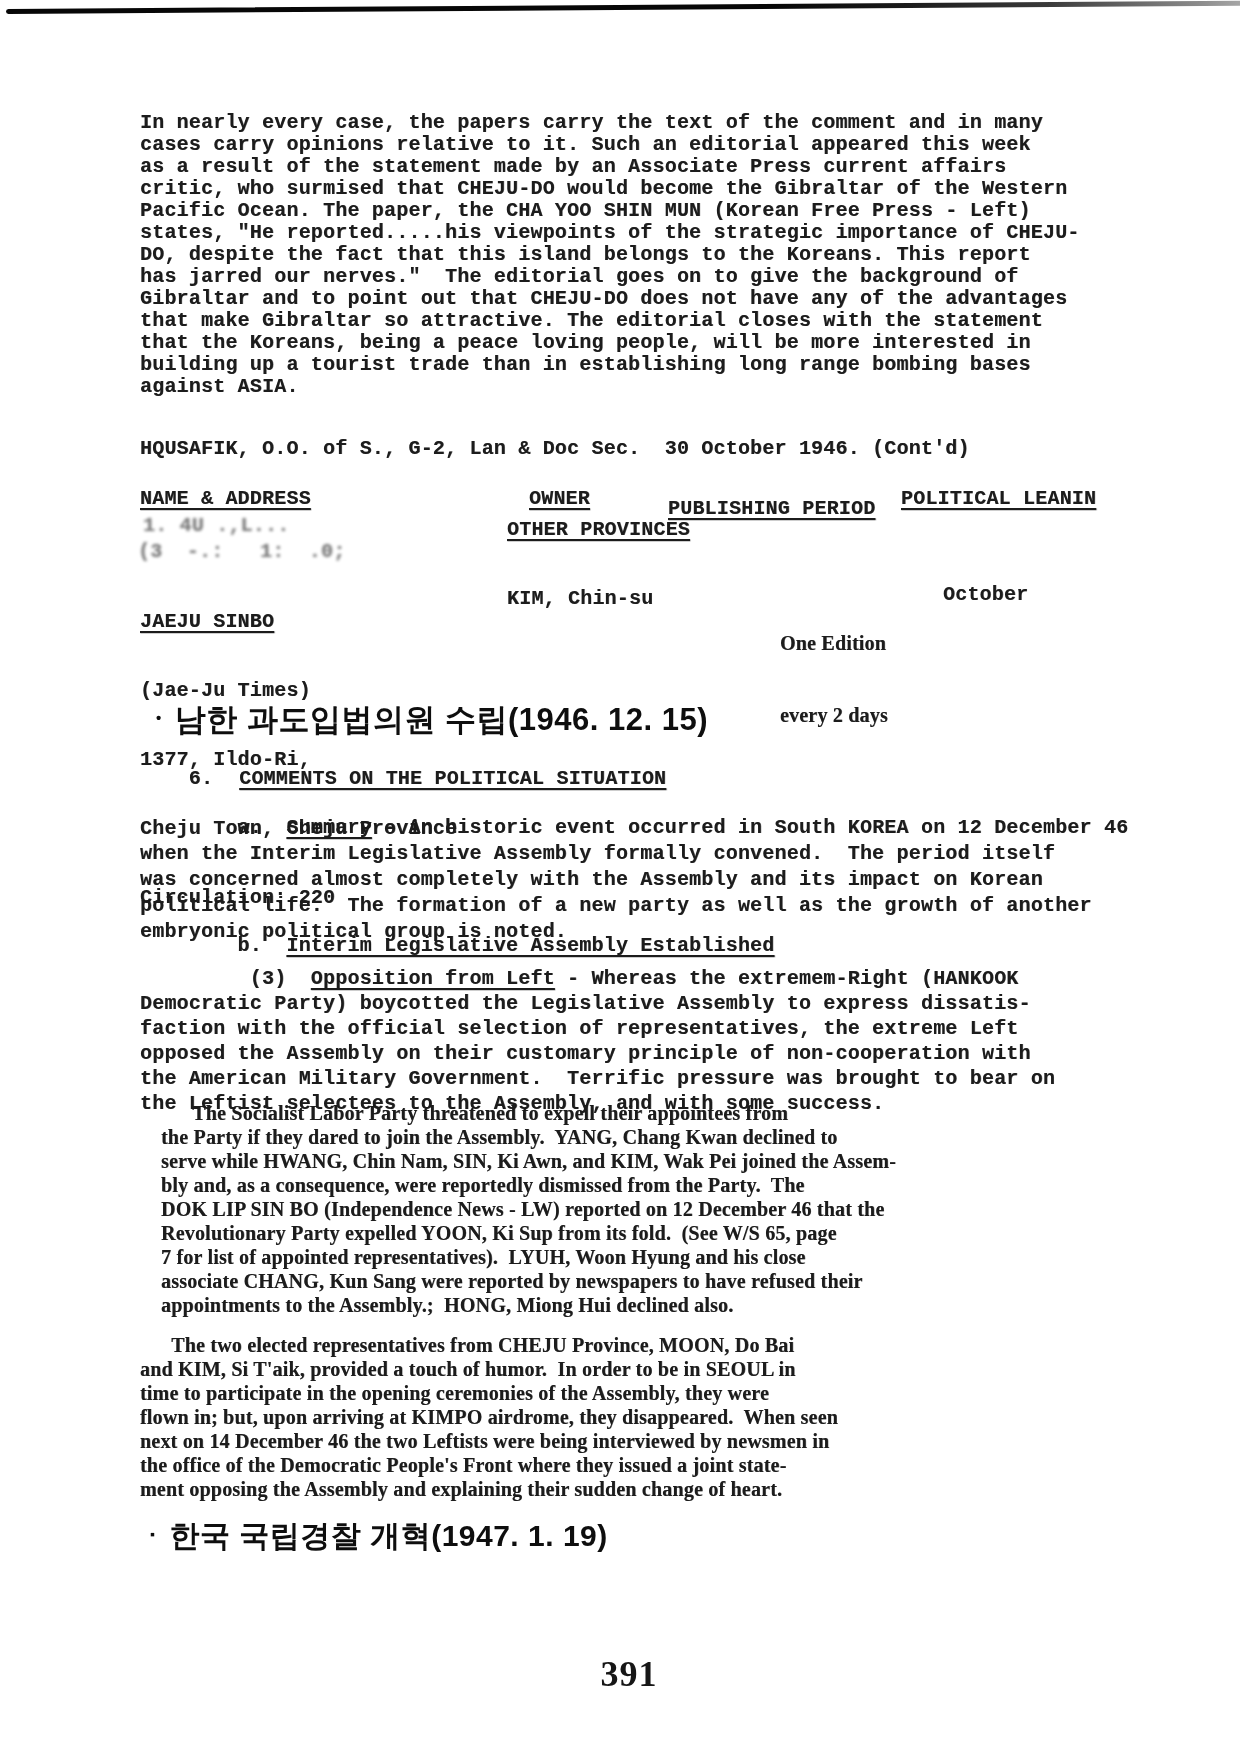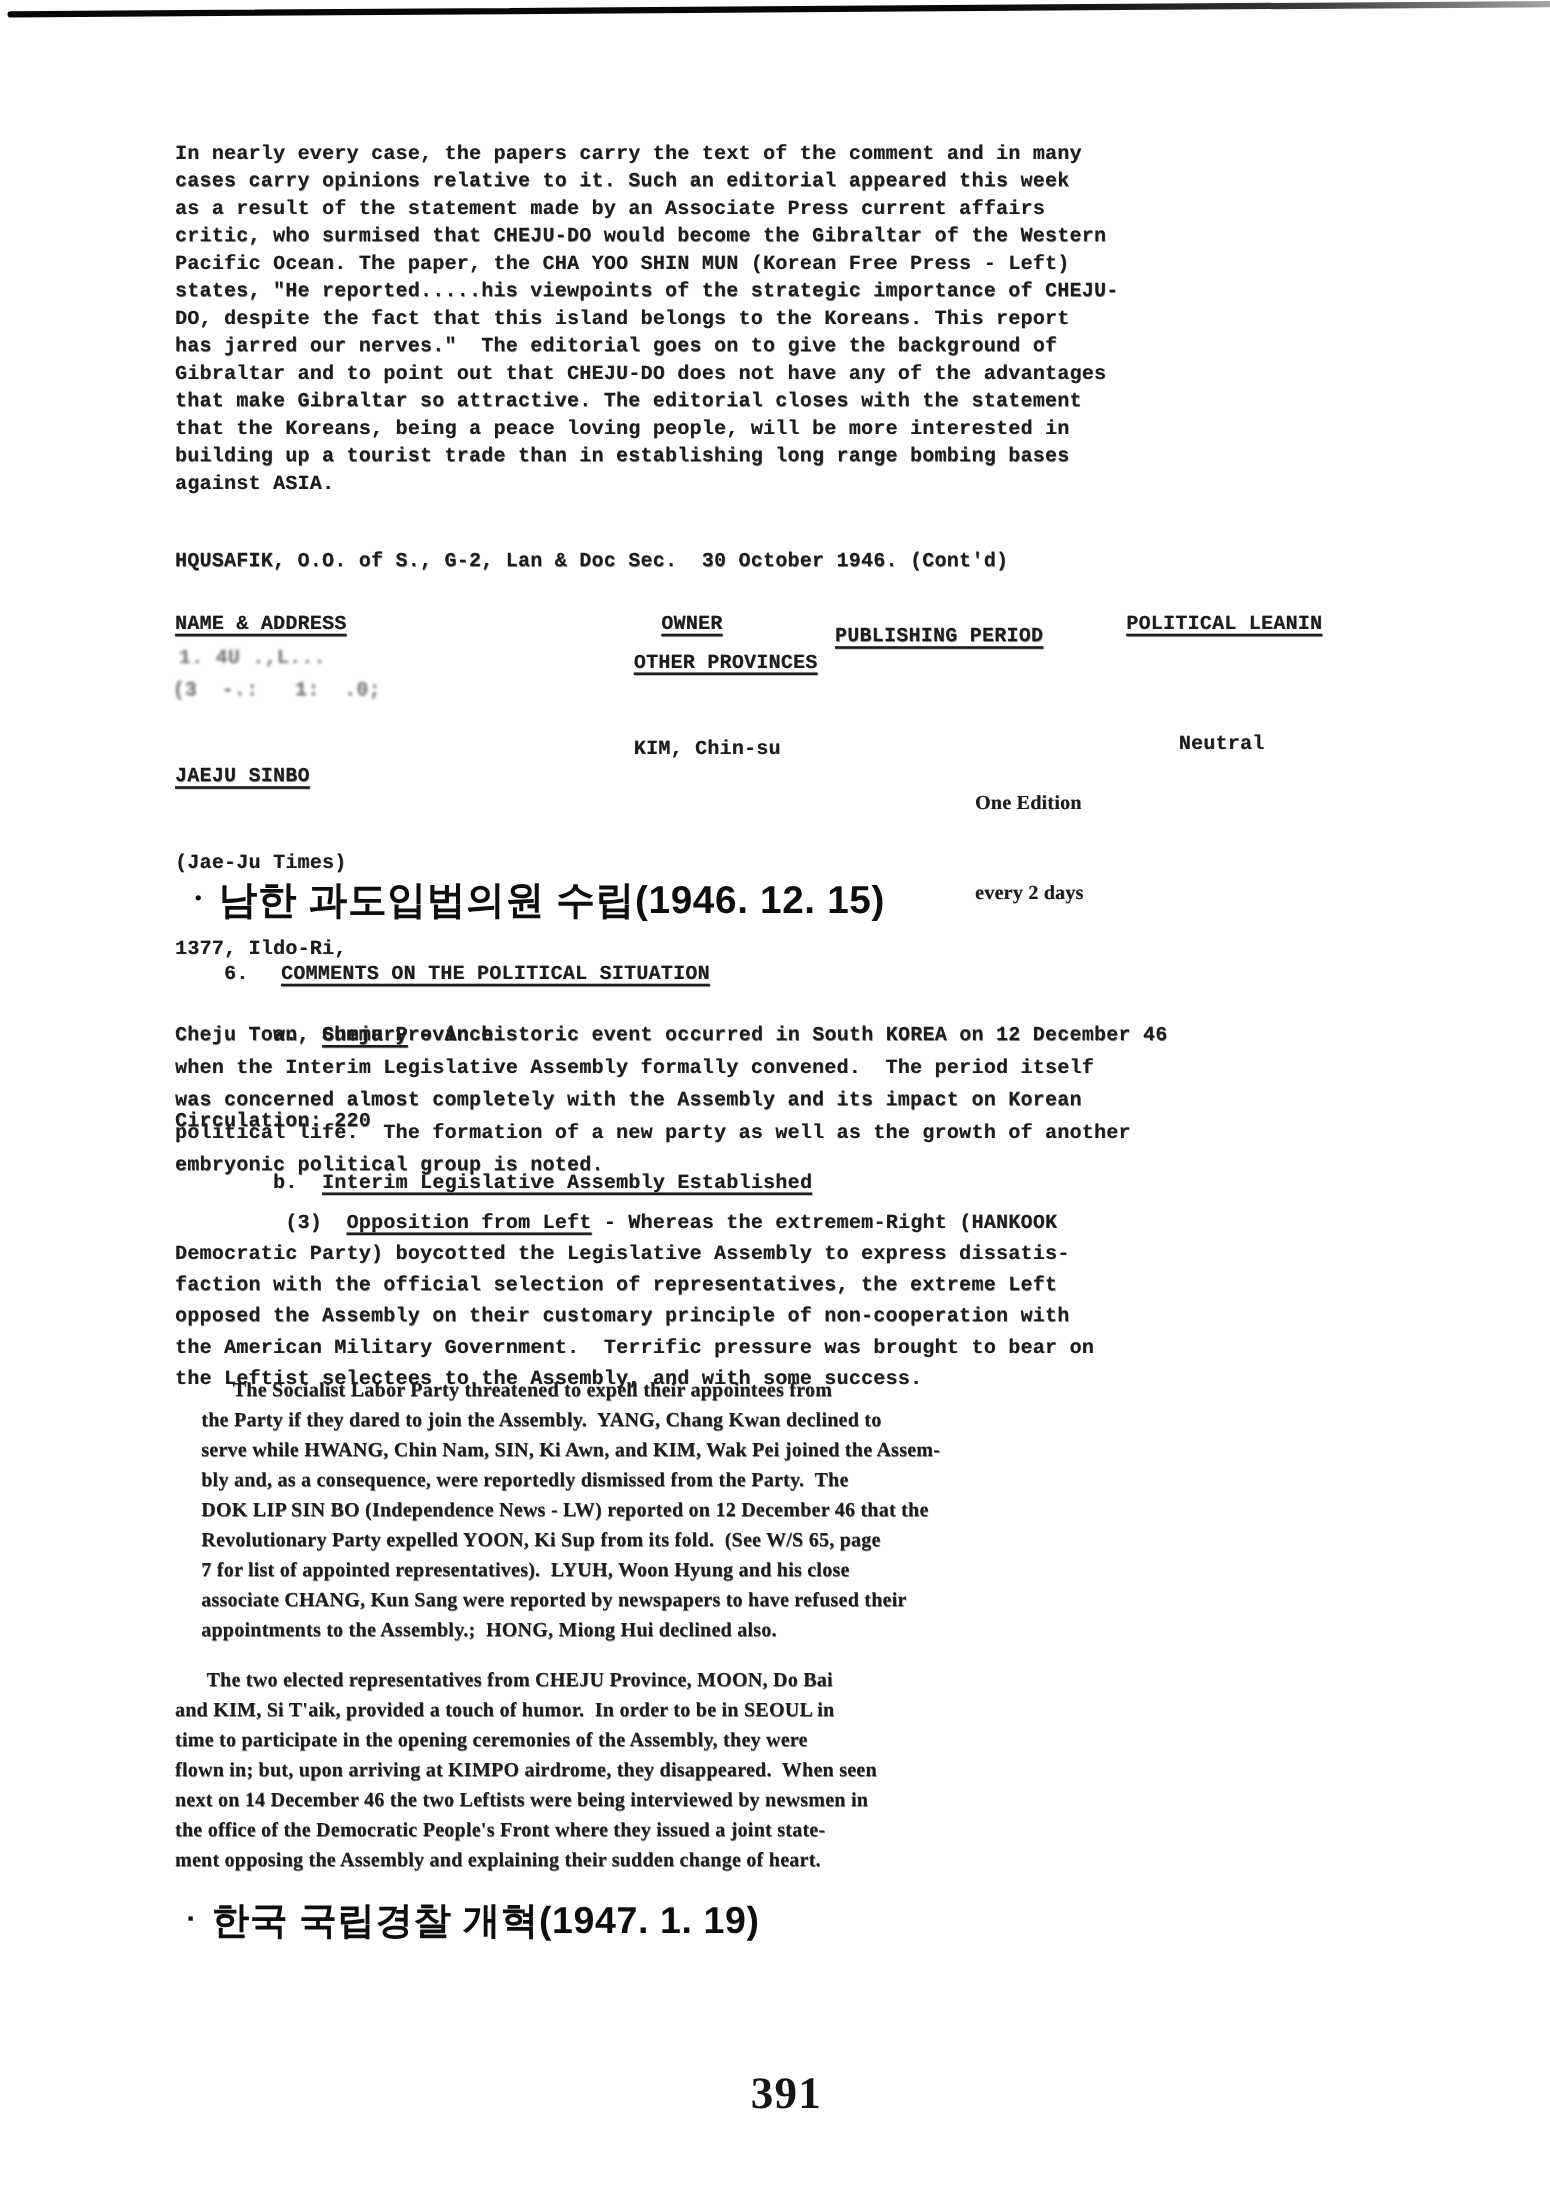--- a/index.html
+++ b/index.html
@@ -20,21 +20,21 @@
     height: 5px;
     background: linear-gradient(to right, #070707 0%, #070707 62%, #1a1a1a 72%, #3a3a3a 84%, #8a8a8a 96%, #a9a9a9 100%);
     transform: rotate(-0.38deg);
     transform-origin: left center;
     border-radius: 3px;
   }
   
   .tw {
     position: absolute;
     font-family: "Liberation Mono", "DejaVu Sans Mono", monospace;
-    font-size: 16px;
+    font-size: 20px;
     font-weight: bold;
     line-height: 24px;
     color: #1c1c1c;
     white-space: pre-wrap;
     letter-spacing: 0.2px;
     text-shadow: 0.4px 0.4px 0.5px rgba(25,25,25,0.55);
   }
   .lh22 { line-height: 22px; }
   .lh23 { line-height: 23px; }
   .lh24 { line-height: 24px; font-family: Liberation Serif, serif; }
@@ -124,21 +124,21 @@
     <span class="blockline">Circulation: 220</span>
   </div>
 
   <div class="tw" style="left:507px; top:587px;">KIM, Chin-su</div>
 
   <div class="tw lh24" style="left:780px; top:583px;">
     <span class="blockline">One Edition</span>
     <span class="blockline">every 2 days</span>
   </div>
 
-  <div class="tw" style="left:943px; top:583px;">Neutral</div>
+  <div class="tw" style="left:943px; top:583px;">October</div>
 
   <div class="kr" style="left:156px; top:699px; font-size:31px;">
     <span class="kr-bullet-round">•</span><span>남한 과도입법의원 수립(1946. 12. 15)</span>
   </div>
 
   <div class="tw" style="left:140px; top:743px;">
     <span>6.</span><span class="u gap2">COMMENTS ON THE POLITICAL SITUATION</span>
   </div>
 
   <div class="tw lh26" style="left:140px; top:789px; width:1045px;">

